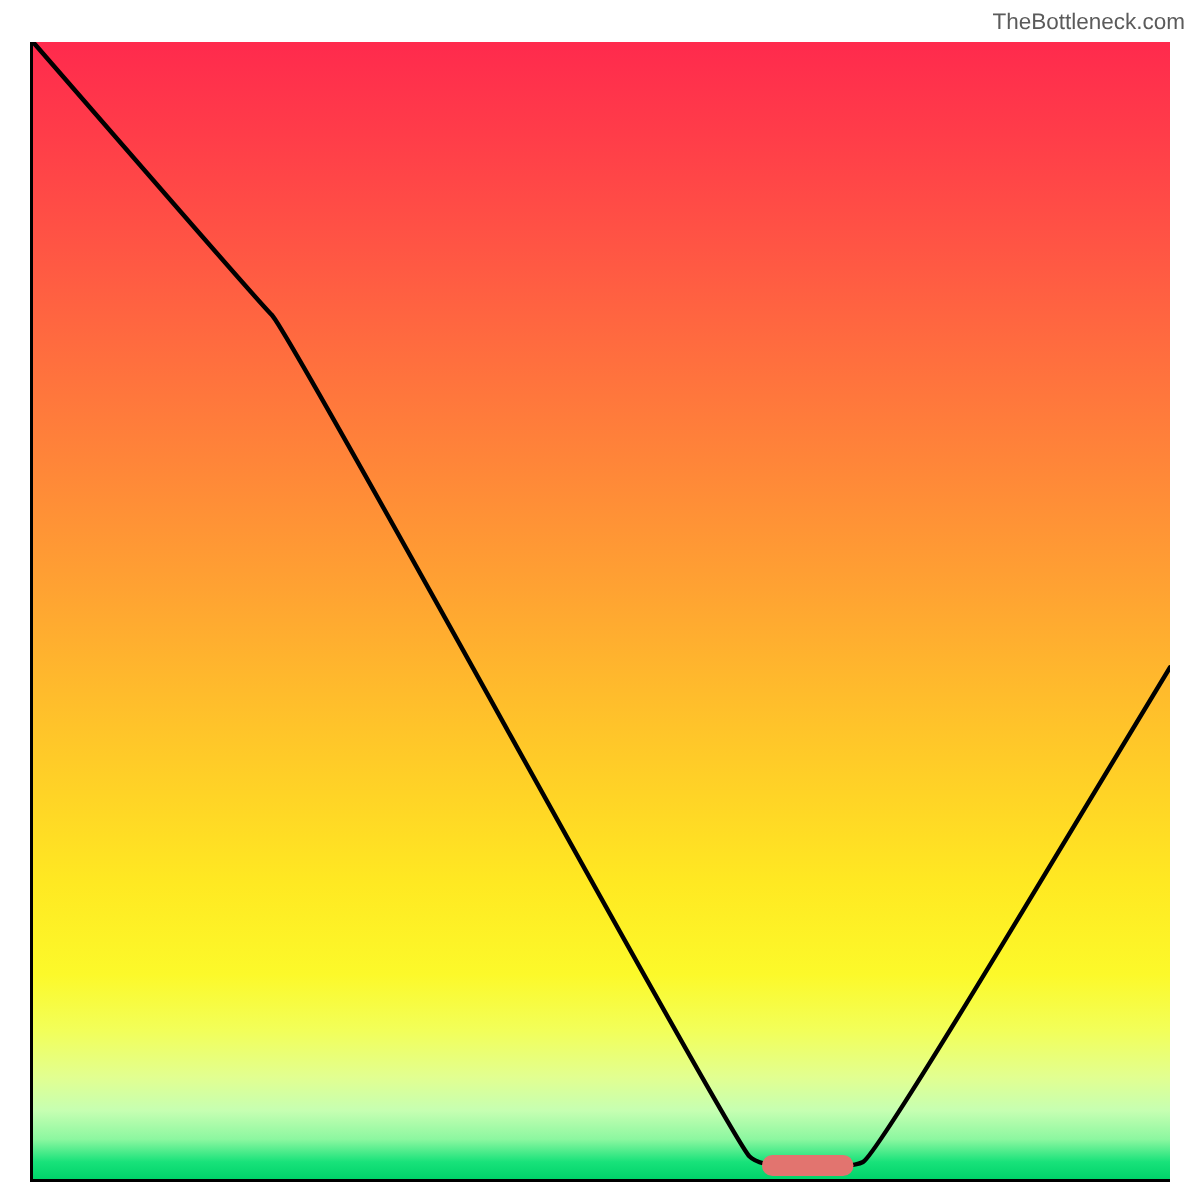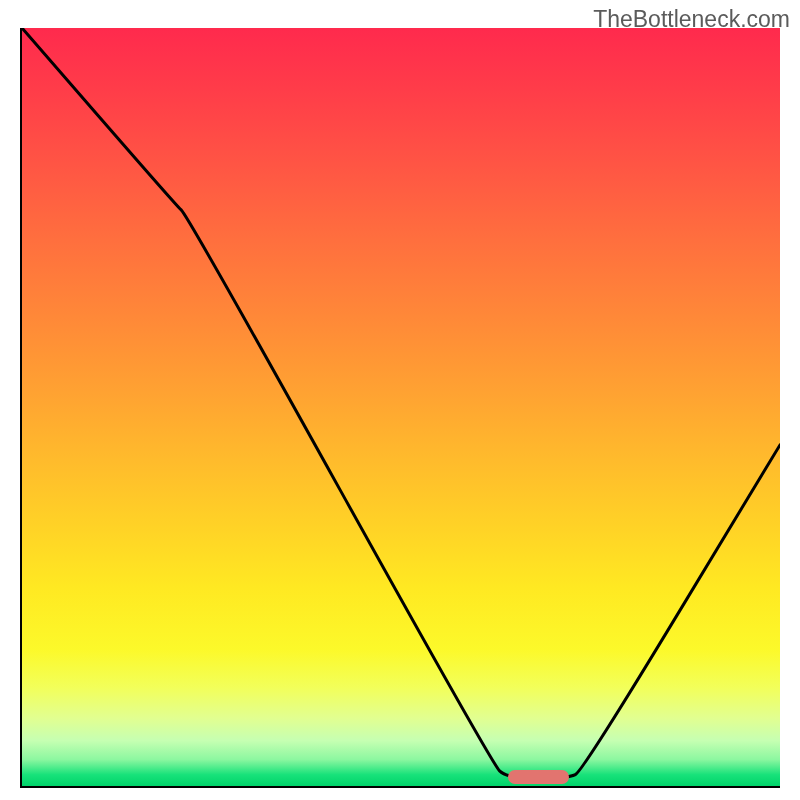--- a/index.html
+++ b/index.html
@@ -62,21 +62,21 @@
   .marker {
     position: absolute;
     height: 14px;
     border-radius: 7px;
     background: #e2746f;
   }
   .watermark {
     position: absolute;
     top: 6px;
     right: 10px;
-    font-size: 23px;
+    font-size: 15px;
     font-weight: normal;
     color: #5b5b5b;
     letter-spacing: 0;
   }
 </style>
 </head>
 <body>
 
 <div class="container">
 

